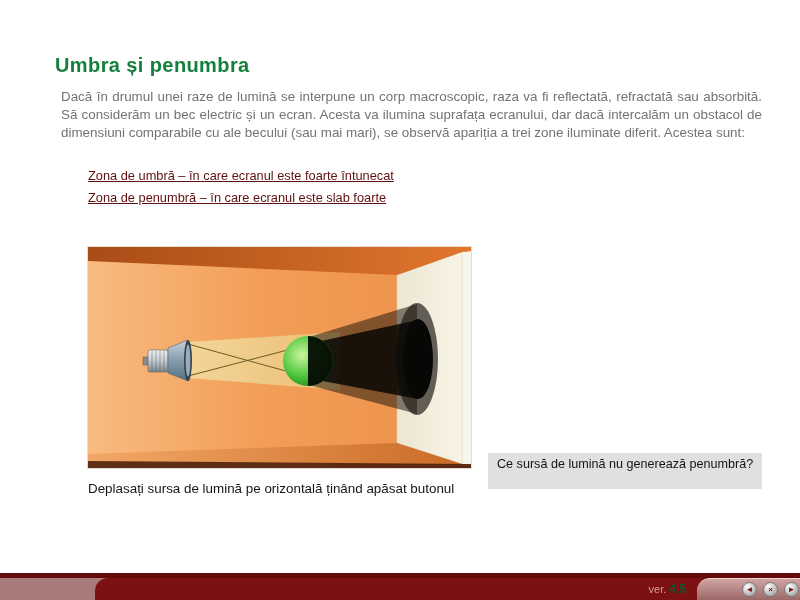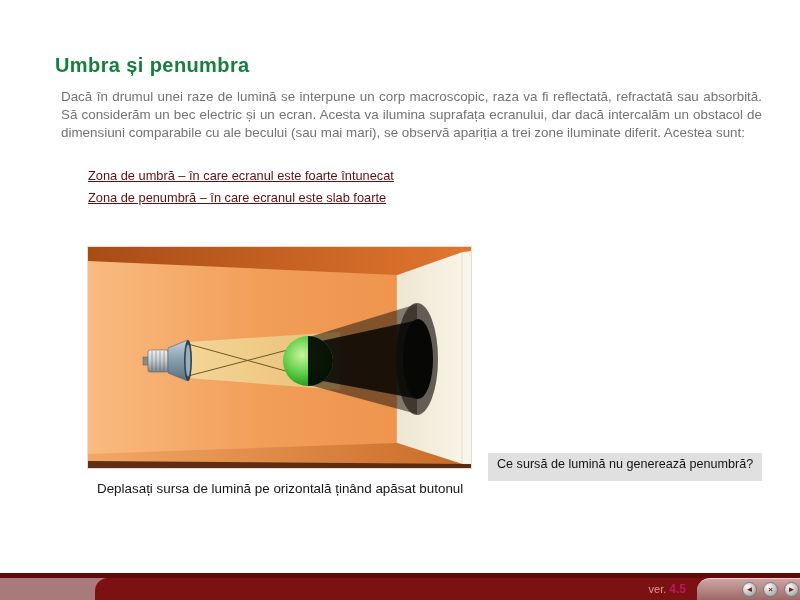--- a/index.html
+++ b/index.html
@@ -19,41 +19,41 @@
     text-align:justify;
     margin-left:20px;
   }
   .zones{position:absolute;left:88px;top:165px;color:#5f1011;font-size:12.8px;text-decoration:underline;}
   .zone-item{height:22px;line-height:22px;white-space:nowrap;}
   .sim{
     position:absolute;left:88px;top:247px;width:383px;height:221px;
     outline:1px solid #e3ded2;
   }
   .question{
-    position:absolute;left:488px;top:453px;height:28px;line-height:22px;
+    position:absolute;left:488px;top:453px;height:36px;line-height:22px;
     padding:0 9px;background:#e0e0e0;color:#141414;
     font-size:12.6px;white-space:nowrap;
   }
   .caption{
     position:absolute;left:88px;top:479px;
     font-size:13.4px;line-height:19px;color:#161616;
   }
-  .caption div{white-space:nowrap;margin-left:9px;}
+  .caption div{white-space:nowrap;}
   
   .footer-line{position:absolute;left:0;top:573px;width:800px;height:5px;background:#620a0c;}
   .footer-mauve{position:absolute;left:0;top:578px;width:800px;height:22px;background:#a87b7a;}
   .footer-bar{
     position:absolute;left:95px;top:578px;width:705px;height:22px;
     background:#7c1113;border-top-left-radius:13px;
   }
   .version{
     position:absolute;top:582px;right:114px;font-size:11px;color:#e09a9a;
     white-space:nowrap;
   }
-  .version b{color:#be185d;font-size:12px;margin-left:3px;}
+  .version b{color:#14532d;font-size:12px;margin-left:3px;}
   .nav-panel{
     position:absolute;left:697px;top:578px;width:103px;height:22px;
     background:linear-gradient(180deg,#d0a4a2,#9b6968);
     border-top-left-radius:13px;border-top:1px solid #eed6d2;
     box-sizing:border-box;
     display:flex;align-items:center;justify-content:flex-end;
     gap:6px;padding-right:1px;
   }
   .nav-btn{
     width:15px;height:15px;border-radius:50%;

